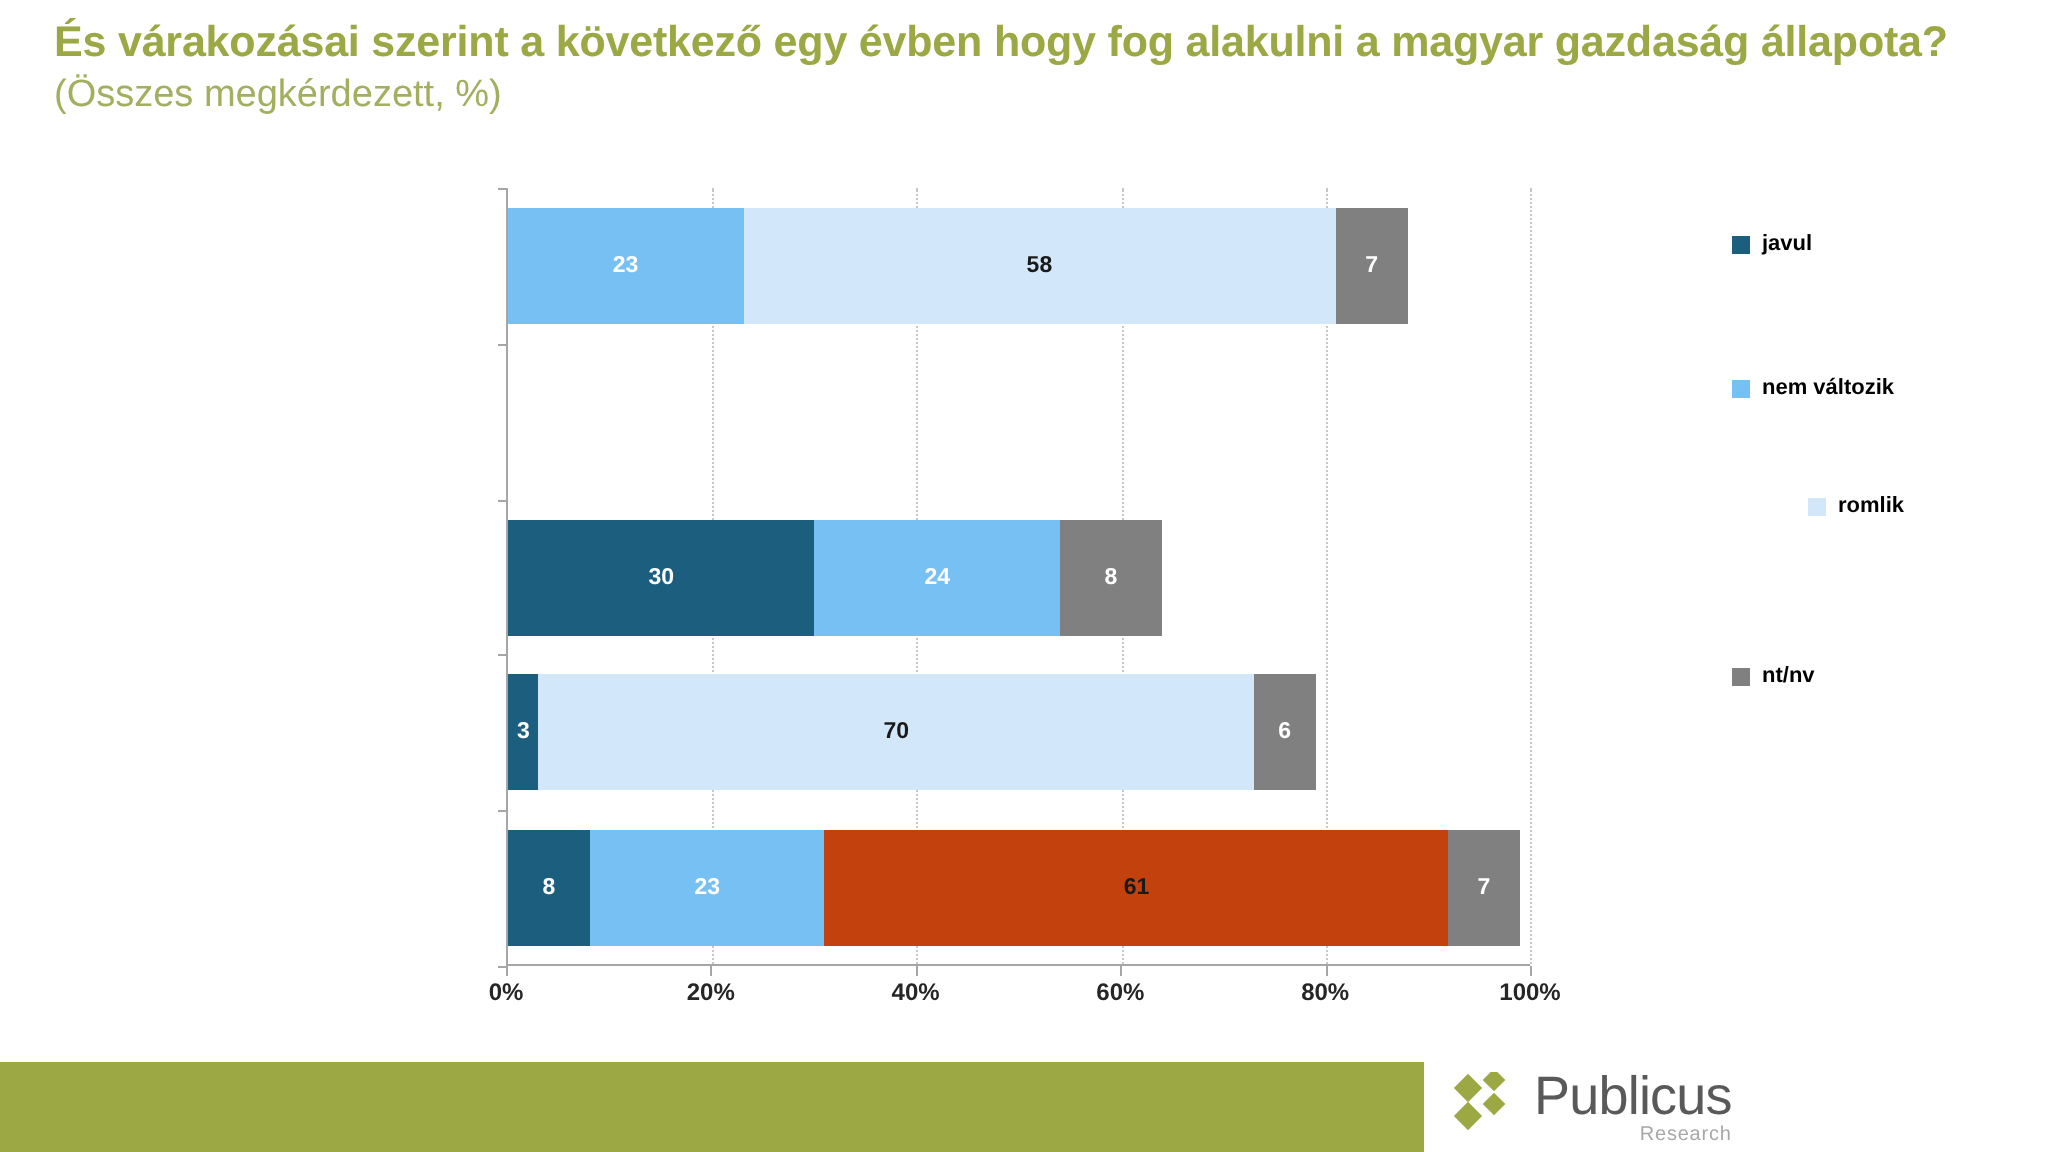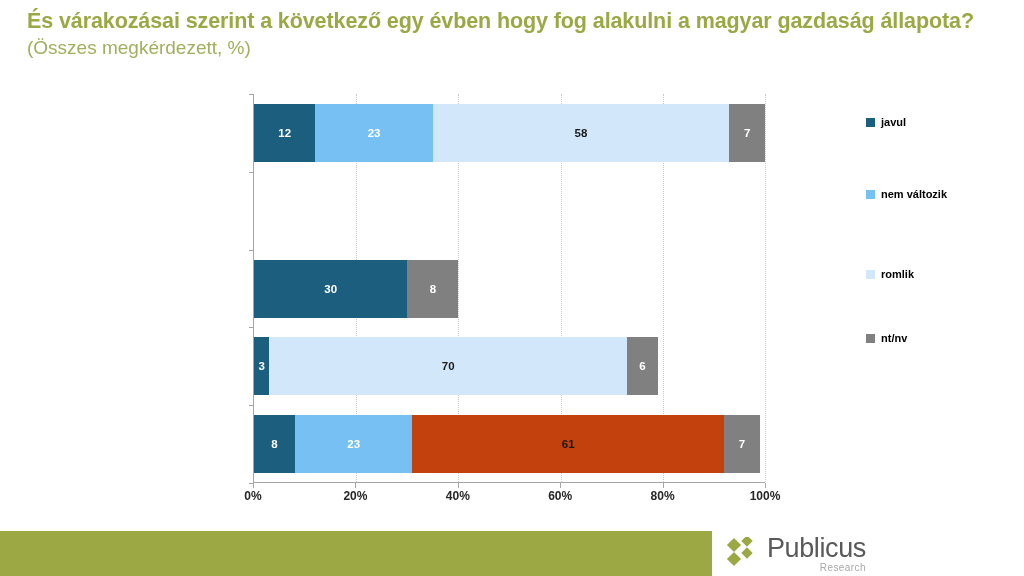--- a/index.html
+++ b/index.html
@@ -201,36 +201,36 @@
         <div class="gridline" style="left: 80%;"></div>
         <div class="gridline" style="left: 100%;"></div>
       </div>
   <div class="axis-tick" style="top: 0px;"></div>
       <div class="axis-tick" style="top: 77.8px;"></div>
       <div class="axis-tick" style="top: 155.6px;"></div>
       <div class="axis-tick" style="top: 233.4px;"></div>
       <div class="axis-tick" style="top: 311.2px;"></div>
       <div class="axis-tick" style="top: 389px;"></div>
       <div class="bar-row" style="top: 38.9px;">
-        <div class="seg" style="width: 12%; background: rgb(27, 94, 125); color: rgb(255, 255, 255);">
-          <span class="seg-label">12</span>
-        </div>
         <div class="seg" style="width: 23%; background: rgb(118, 192, 244); color: rgb(255, 255, 255);">
           <span class="seg-label">23</span>
         </div>
         <div class="seg" style="width: 58%; background: rgb(210, 231, 249); color: rgb(26, 26, 26);">
           <span class="seg-label">58</span>
         </div>
         <div class="seg" style="width: 7%; background: rgb(128, 128, 128); color: rgb(255, 255, 255);">
           <span class="seg-label">7</span>
         </div>
       </div>
       <div class="bar-row" style="top: 194.5px;">
         <div class="seg" style="width: 30%; background: rgb(27, 94, 125); color: rgb(255, 255, 255);">
           <span class="seg-label">30</span>
+        </div>
+        <div class="seg" style="width: 24%; background: rgb(118, 192, 244); color: rgb(255, 255, 255);">
+          <span class="seg-label">24</span>
         </div>
         <div class="seg" style="width: 10%; background: rgb(128, 128, 128); color: rgb(255, 255, 255);">
           <span class="seg-label">8</span>
         </div>
       </div>
       <div class="bar-row" style="top: 272.3px;">
         <div class="seg" style="width: 3%; background: rgb(27, 94, 125); color: rgb(255, 255, 255);">
           <span class="seg-label">3</span>
         </div>
         <div class="seg" style="width: 70%; background: rgb(210, 231, 249); color: rgb(26, 26, 26);">
@@ -274,21 +274,21 @@
 
 <div id="legend">
     <div class="legend-item" style="top: 28px;">
       <span class="legend-swatch" style="background: rgb(27, 94, 125);"></span>
       <span class="legend-text">javul</span>
     </div>
     <div class="legend-item" style="top: 100px;">
       <span class="legend-swatch" style="background: rgb(118, 192, 244);"></span>
       <span class="legend-text">nem változik</span>
     </div>
-    <div class="legend-item" style="top: 180px;">
+    <div class="legend-item" style="top: 159px; margin-left: 38px;">
       <span class="legend-swatch" style="background: rgb(210, 231, 249);"></span>
       <span class="legend-text">romlik</span>
     </div>
     <div class="legend-item" style="top: 244px;">
       <span class="legend-swatch" style="background: rgb(128, 128, 128);"></span>
       <span class="legend-text">nt/nv</span>
     </div>
   </div>
 
 <div id="footer-bar"></div>

